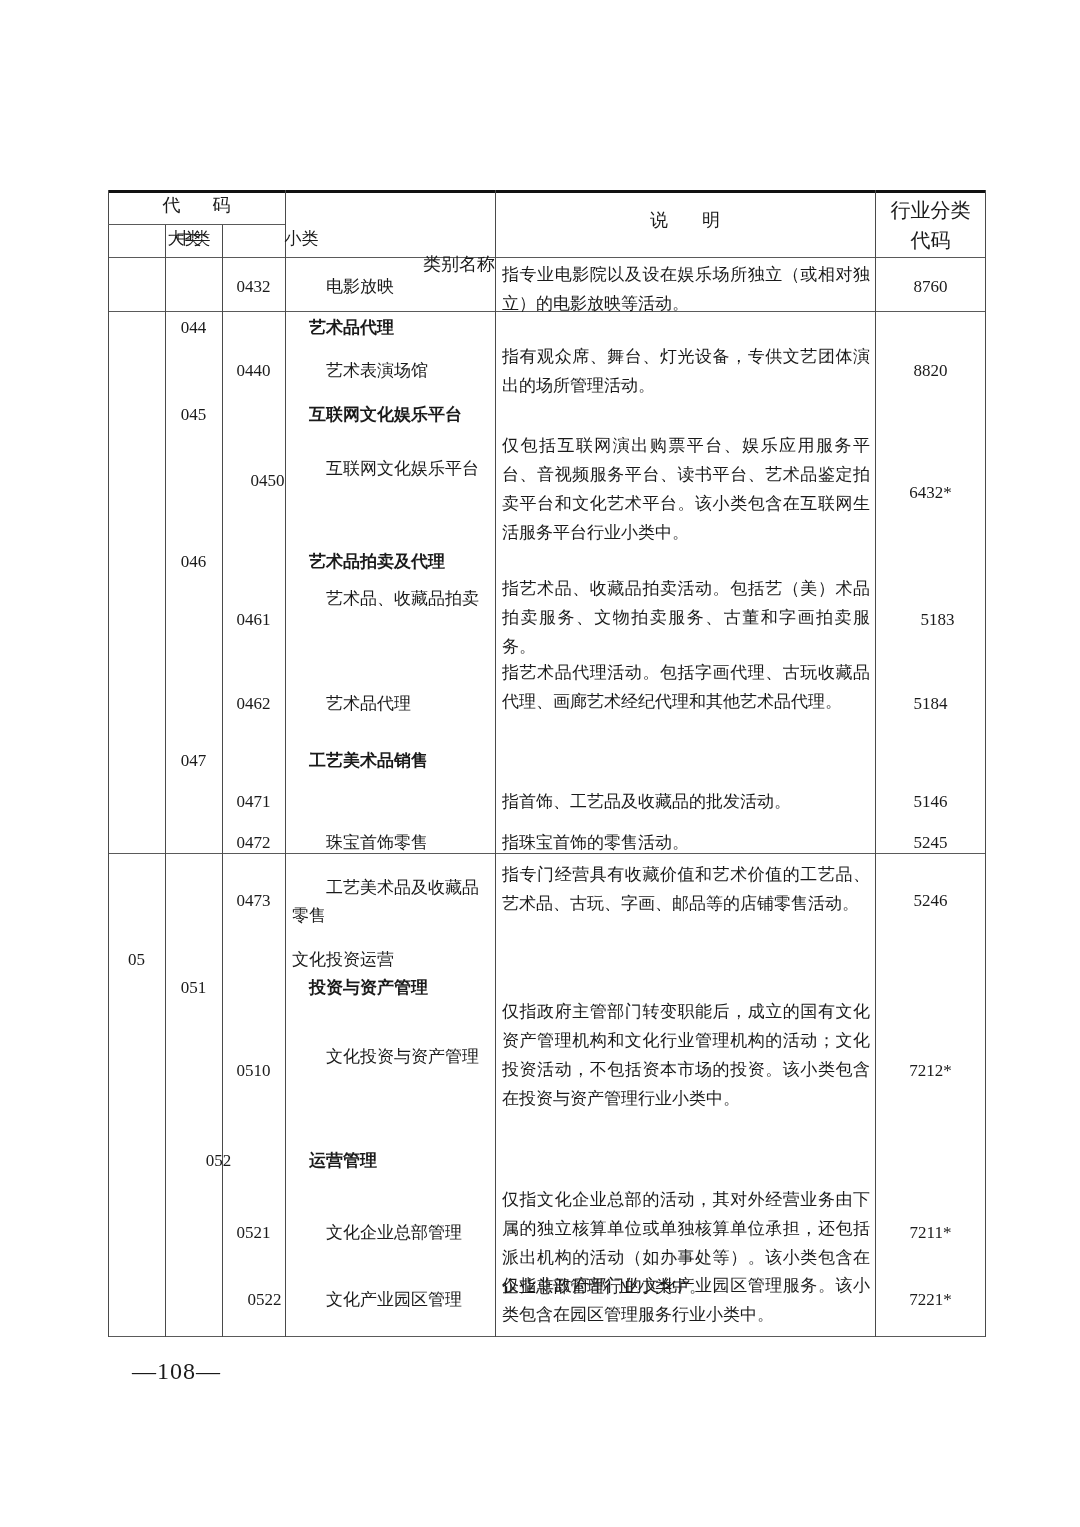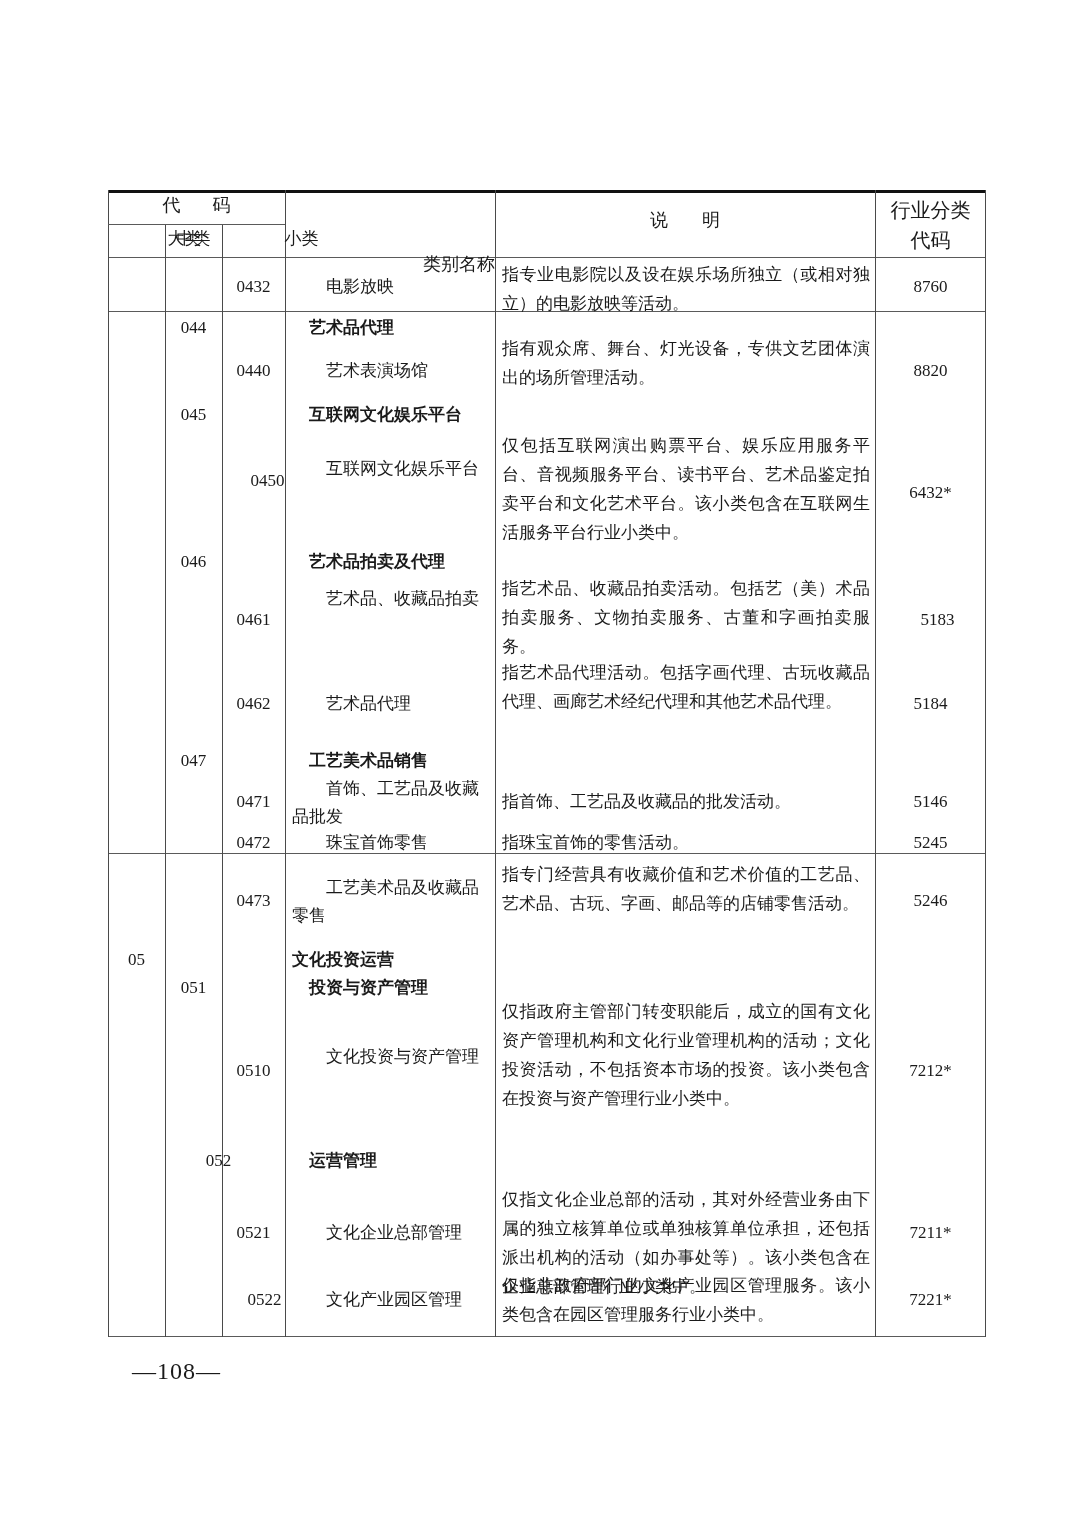--- a/index.html
+++ b/index.html
@@ -129,21 +129,21 @@
   .code {
     text-align: center;
     font-family: "Liberation Serif", "DejaVu Serif", serif;
     font-size: 17px;
   }
   .nm {
     width: 196px;
     font-size: 17px;
     line-height: 1.62;
   }
-  .nm-major { font-weight: bold; text-indent: 0; }
+  .nm-major { font-weight: normal; text-indent: 0; }
   .nm-mid   { font-weight: bold; text-indent: 17px; }
   .nm-minor { text-indent: 34px; }
 
   .ds {
     width: 368px;
     font-size: 17px;
     line-height: 1.70;
     text-align: justify;
   }
   .ic {
@@ -198,21 +198,21 @@
   <div class="cell code" style="left:222px; top:273px; width:63px;">0432</div>
   <div class="cell nm nm-minor" style="left:292px; top:273px;">电影放映</div>
   <div class="cell ds" style="left:502px; top:261px;">指专业电影院以及设在娱乐场所独立（或相对独立）的电影放映等活动。</div>
   <div class="cell ic" style="left:875px; top:273px;">8760</div>
 
   <div class="cell code" style="left:165px; top:314px; width:57px;">044</div>
   <div class="cell nm nm-mid" style="left:292px; top:314px;">艺术品代理</div>
 
   <div class="cell code" style="left:222px; top:357px; width:63px;">0440</div>
   <div class="cell nm nm-minor" style="left:292px; top:357px;">艺术表演场馆</div>
-  <div class="cell ds" style="left:502px; top:335px;">指有观众席、舞台、灯光设备，专供文艺团体演出的场所管理活动。</div>
+  <div class="cell ds" style="left:502px; top:343px;">指有观众席、舞台、灯光设备，专供文艺团体演出的场所管理活动。</div>
   <div class="cell ic" style="left:875px; top:357px;">8820</div>
 
   <div class="cell code" style="left:165px; top:401px; width:57px;">045</div>
   <div class="cell nm nm-mid" style="left:292px; top:401px;">互联网文化娱乐平台</div>
 
   <div class="cell code" style="left:236px; top:467px; width:63px;">0450</div>
   <div class="cell nm nm-minor" style="left:292px; top:455px;">互联网文化娱乐平台</div>
   <div class="cell ds" style="left:502px; top:432px;">仅包括互联网演出购票平台、娱乐应用服务平台、音视频服务平台、读书平台、艺术品鉴定拍卖平台和文化艺术平台。该小类包含在互联网生活服务平台行业小类中。</div>
   <div class="cell ic" style="left:875px; top:479px;">6432*</div>
 
@@ -226,21 +226,20 @@
 
   <div class="cell code" style="left:222px; top:690px; width:63px;">0462</div>
   <div class="cell nm nm-minor" style="left:292px; top:690px;">艺术品代理</div>
   <div class="cell ds" style="left:502px; top:659px;">指艺术品代理活动。包括字画代理、古玩收藏品代理、画廊艺术经纪代理和其他艺术品代理。</div>
   <div class="cell ic" style="left:875px; top:690px;">5184</div>
 
   <div class="cell code" style="left:165px; top:747px; width:57px;">047</div>
   <div class="cell nm nm-mid" style="left:292px; top:747px;">工艺美术品销售</div>
 
   <div class="cell code" style="left:222px; top:788px; width:63px;">0471</div>
-  <div class="cell nm nm-minor" style="left:292px; top:775px;">首饰、工艺品及收藏品批发</div>
   <div class="cell ds" style="left:502px; top:788px;">指首饰、工艺品及收藏品的批发活动。</div>
   <div class="cell ic" style="left:875px; top:788px;">5146</div>
 
   <div class="cell code" style="left:222px; top:829px; width:63px;">0472</div>
   <div class="cell nm nm-minor" style="left:292px; top:829px;">珠宝首饰零售</div>
   <div class="cell ds" style="left:502px; top:829px;">指珠宝首饰的零售活动。</div>
   <div class="cell ic" style="left:875px; top:829px;">5245</div>
 
   <div class="cell code" style="left:222px; top:887px; width:63px;">0473</div>
   <div class="cell nm nm-minor" style="left:292px; top:874px;">工艺美术品及收藏品零售</div>

